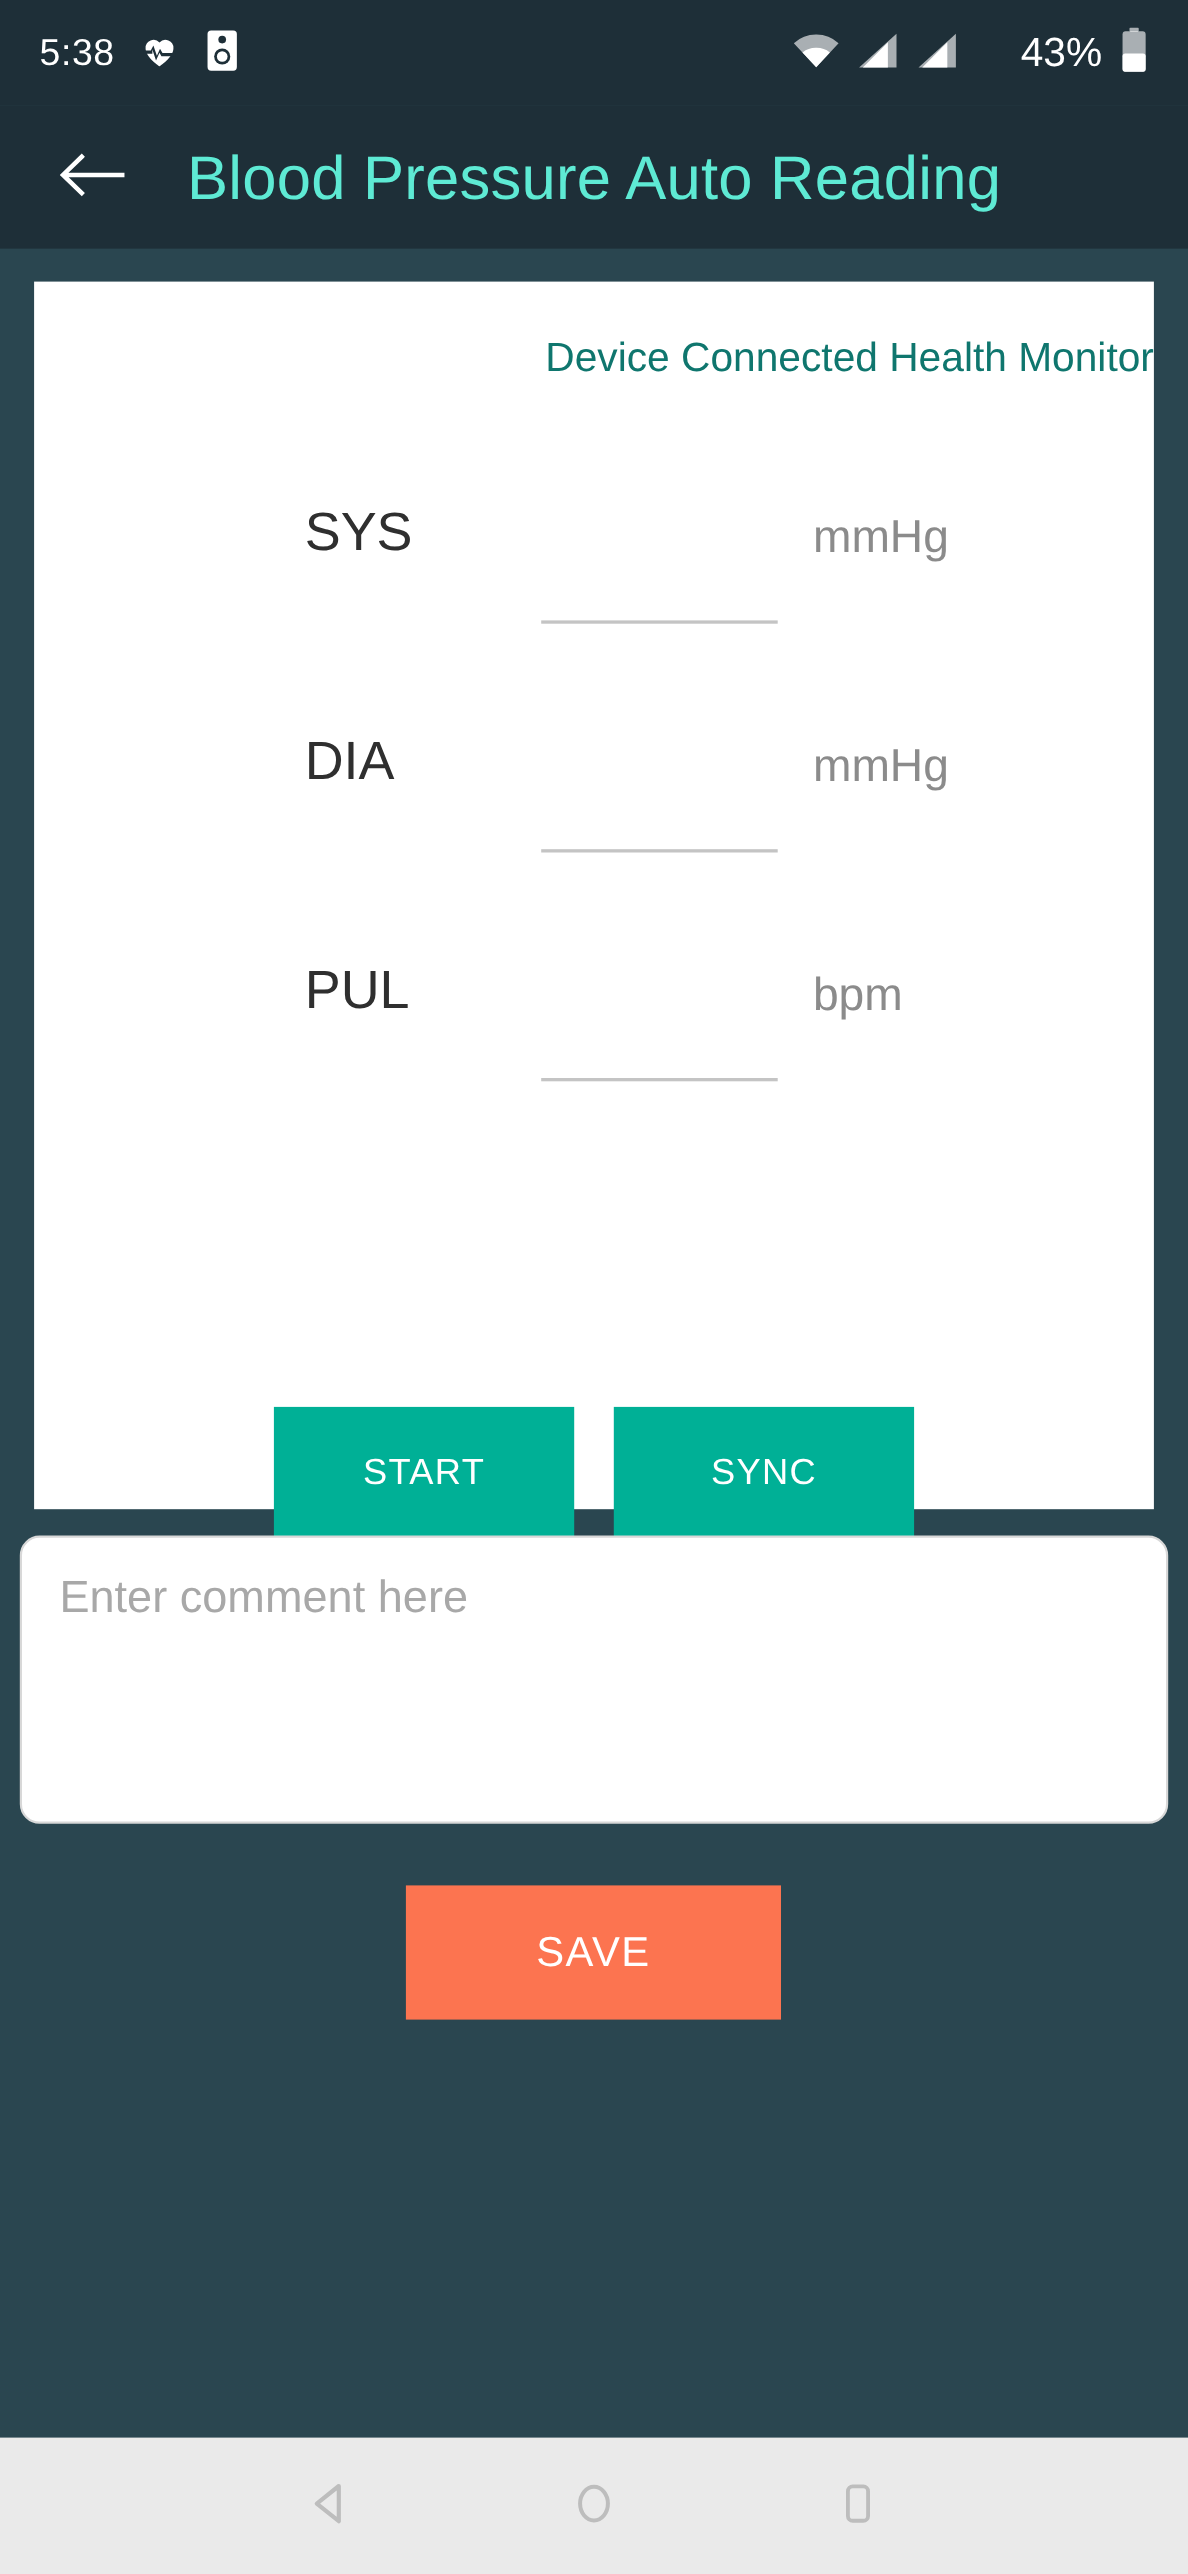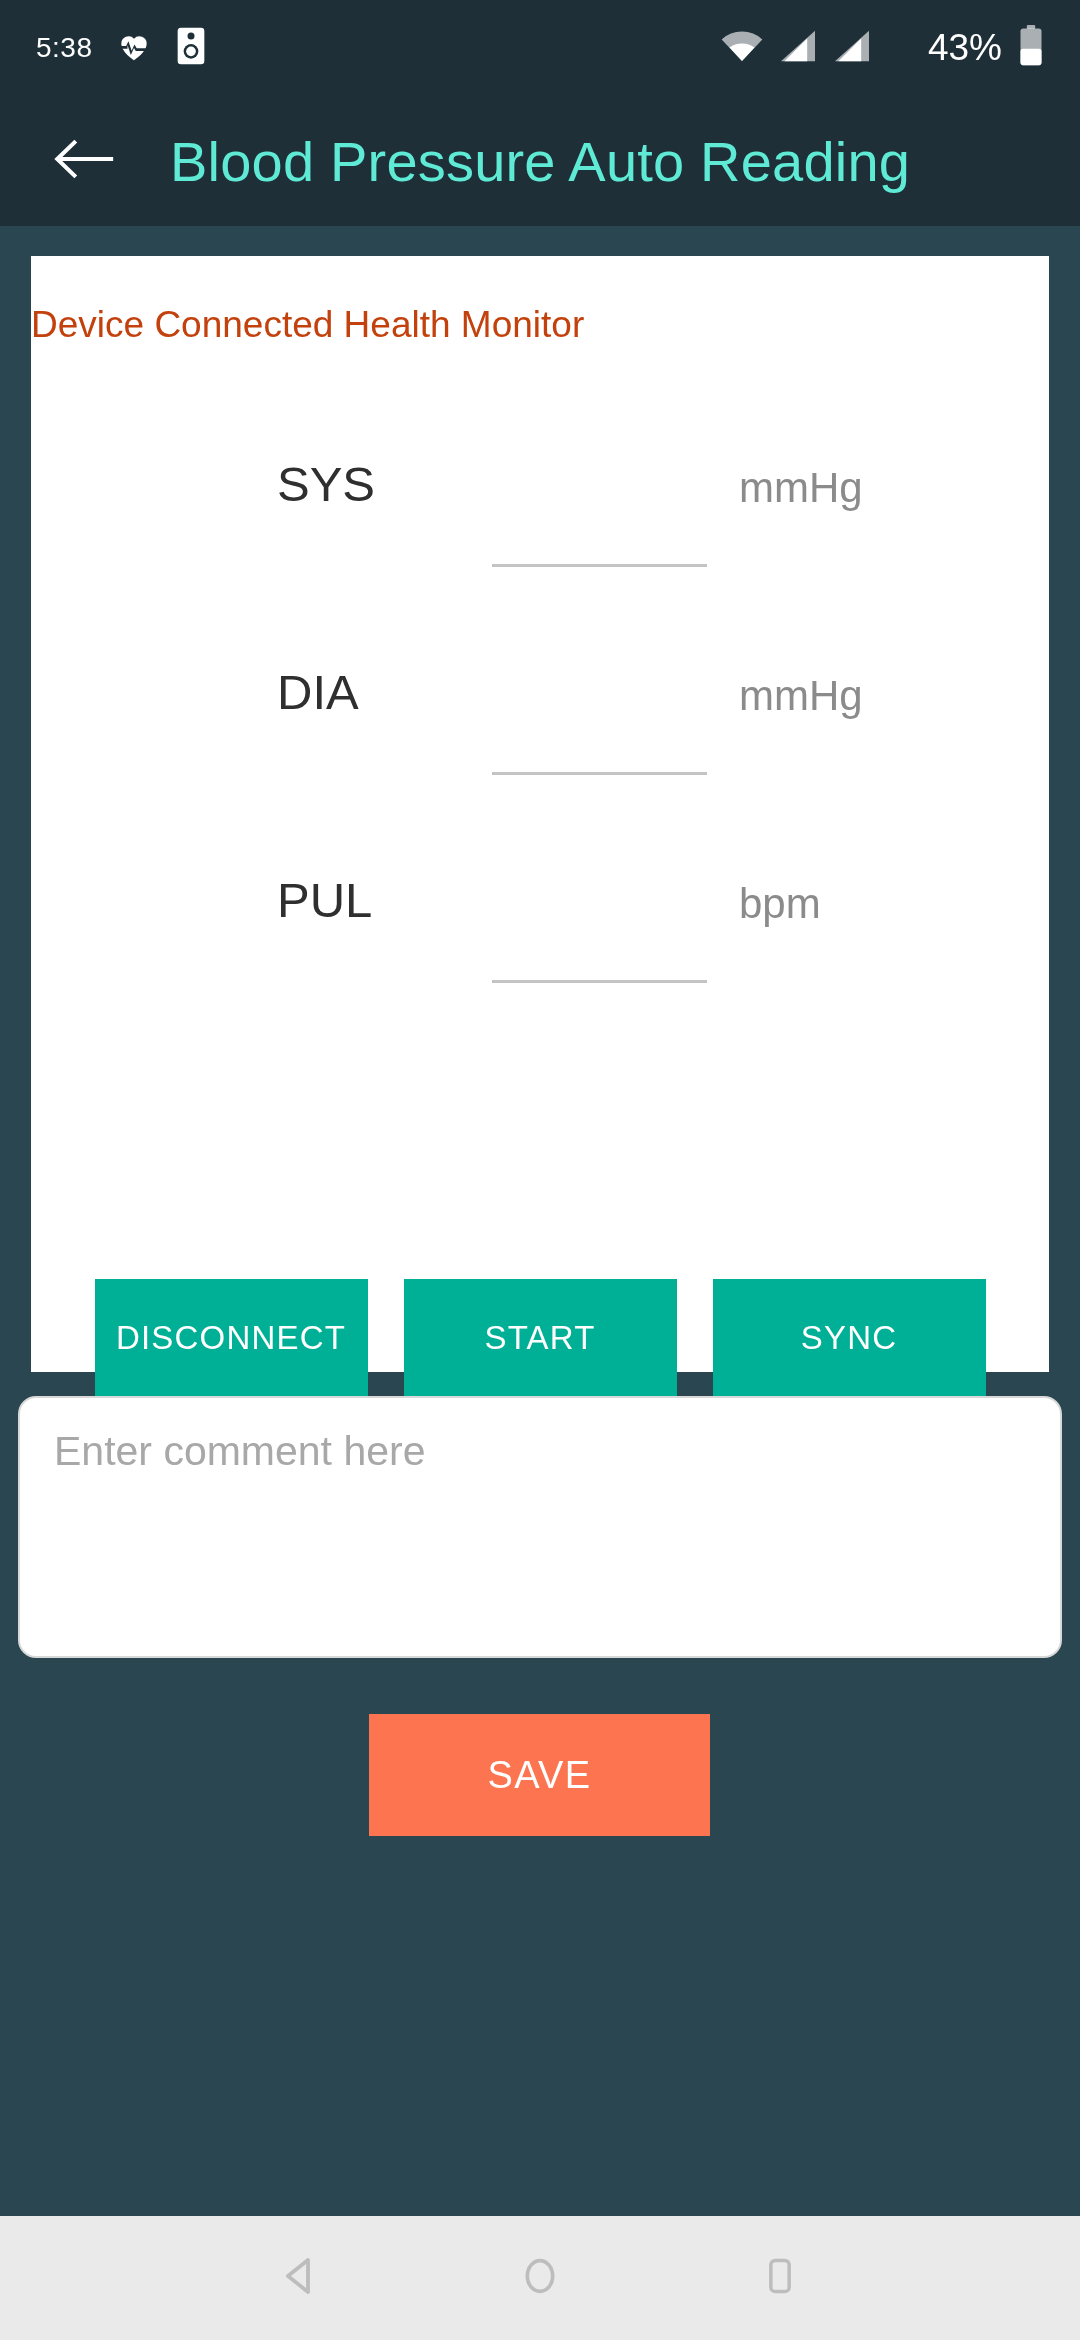--- a/index.html
+++ b/index.html
@@ -11,21 +11,21 @@
   }
   .phone { position:relative; width:1080px; height:2340px; background:#2a4650; }
 
   
   .statusbar {
     position:absolute; top:0; left:0; width:1080px; height:96px;
     background:#1e2f38; display:flex; align-items:center;
     padding:0 36px; color:#ffffff;
   }
   .sb-left { display:flex; align-items:center; gap:22px; }
-  .sb-clock { font-size:28px; letter-spacing:.5px; color:#fff; }
+  .sb-clock { font-size:34px; letter-spacing:.5px; color:#fff; }
   .sb-right { margin-left:auto; display:flex; align-items:center; gap:16px; }
   .sb-batt-text { font-size:37px; color:#fff;margin-left:41px; }
   .sb-icon { display:block; }
 
   
   .appbar {
     position:absolute; top:96px; left:0; width:1080px; height:130px;
     background:#1e2f38; display:flex; align-items:center; padding:0 48px;
   }
   .back-btn {
@@ -36,21 +36,21 @@
     margin-left:50px; color:#5eead4; font-size:56px; font-weight:400;
     letter-spacing:.2px; white-space:nowrap;
   }
 
   
   .card {
     position:absolute; top:256px; left:31px; width:1018px; height:1116px;
     background:#ffffff;
   }
   .card-title {
-    text-align:left; font-size:37px; color:#c2410c; padding-top:48px;
+    text-align:right; font-size:37px; color:#0f766e; padding-top:48px;
     font-weight:400;
   }
 
   .rows { position:relative; margin-top:100px;margin-left:36px; }
   .vital-row {
     position:relative; height:208px; display:flex; align-items:flex-start;
     padding-left:210px;
   }
   .vital-label {
     font-size:49px; color:#2f2f2f; width:215px; line-height:1;
@@ -211,21 +211,20 @@
       <div class="vital-row">
         <div class="vital-label">PUL</div>
         <div class="vital-input-wrap">
           <input class="vital-input" type="text" value="" placeholder="" style="">
         </div>
         <div class="vital-unit">bpm</div>
       </div>
     </div>
 
     <div class="actions">
-      <button class="action-btn">DISCONNECT</button>
       <button class="action-btn">START</button>
       <button class="action-btn">SYNC</button>
     </div>
 
     <div class="time-row">
       <span class="time-label">Time of Measurement</span>
       <input class="time-value" type="text" readonly="" value="" placeholder="Set Time" style="">
     </div>
   </div>
 

